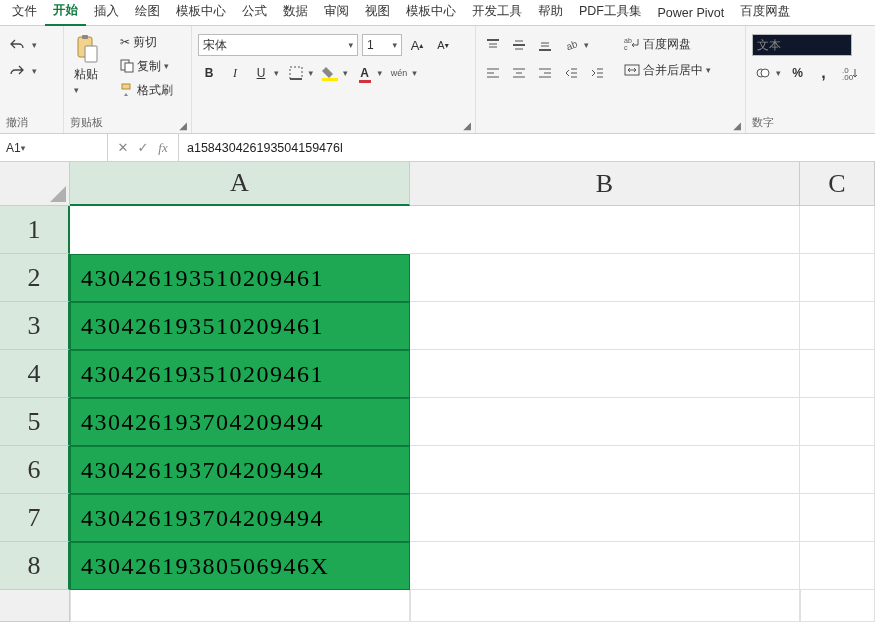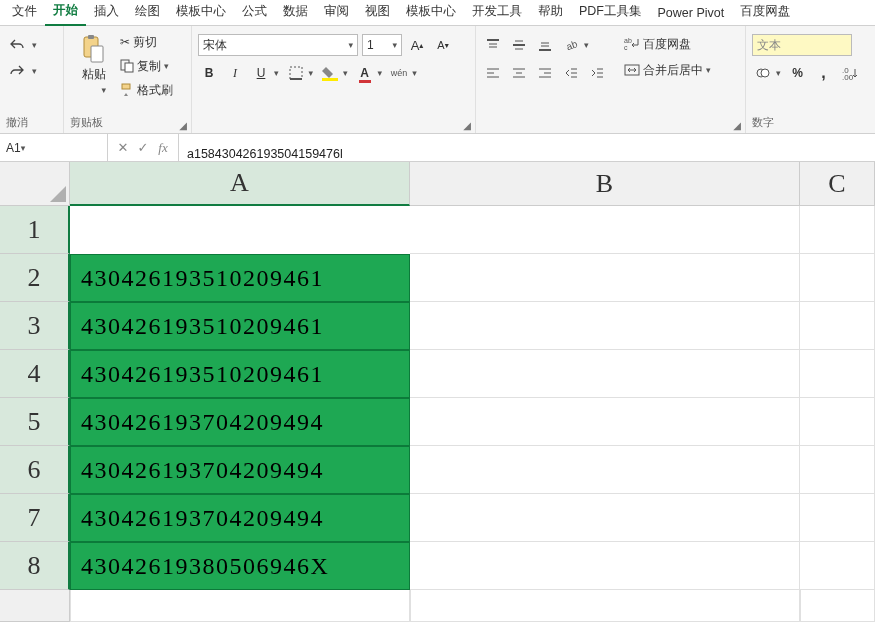--- a/index.html
+++ b/index.html
@@ -14,46 +14,46 @@
   .ribbon { height: 108px; background: #f5f5f5; border-bottom: 1px solid #d0d0d0; display: flex; }
   .group { border-right: 1px solid #e0e0e0; padding: 4px 6px 0; display: flex; flex-direction: column; justify-content: space-between; position: relative; }
   .group-body { flex: 1; display: flex; align-items: flex-start; gap: 6px; }
   .group-label { height: 18px; text-align: left; font-size: 11px; color: #666; position: relative; }
   .dialog-launcher { position: absolute; right: 2px; bottom: 2px; width: 12px; height: 12px; font-size: 10px; color: #777; cursor: pointer; display:flex;align-items:center;justify-content:center;}
 
   .col { display: flex; flex-direction: column; gap: 4px; }
   .row { display: flex; align-items: center; gap: 4px; }
 
   .btn-small { height: 20px; padding: 0 4px; display: flex; align-items: center; gap: 3px; cursor: pointer; border-radius: 2px; font-size: 12px; }
-  .btn-big { display:flex; flex-direction:column; align-items:flex-end; justify-content:center; gap:2px; padding: 4px; cursor:pointer; border-radius:2px;}
+  .btn-big { display:flex; flex-direction:column; align-items:flex-start; justify-content:center; gap:2px; padding: 4px; cursor:pointer; border-radius:2px;}
   .btn-label { font-size:12px; }
 
   .dd { font-size:9px; color:#555;}
 
   
   .ico { display:inline-flex; align-items:center; justify-content:center; }
 
   
   .font-select { width:160px; height:22px; border:1px solid #bbb; background:#fff; padding:0 4px; display:flex; align-items:center; justify-content:space-between; cursor:pointer;}
   .size-select { width:40px; height:22px; border:1px solid #bbb; background:#fff; padding:0 4px; display:flex; align-items:center; justify-content:space-between; cursor:pointer;}
   .font-btn { width:22px; height:22px; display:flex; align-items:center; justify-content:center; cursor:pointer; border-radius:2px;}
   .split-btn { display:flex; align-items:center;}
   .split-btn .dd { padding:0 2px; cursor:pointer;}
 
   
-  .num-select { width:100px; height:22px; border:1px solid #bbb; background:#fef9c3; padding:0 4px; display:flex; align-items:center; justify-content:space-between; color:#888; cursor:pointer;}
+  .num-select { width:100px; height:22px; border:1px solid #bbb; background:#0f172a; padding:0 4px; display:flex; align-items:center; justify-content:space-between; color:#888; cursor:pointer;}
 
   
   .fx-bar { height: 28px; display:flex; align-items:center; border-bottom:1px solid #d0d0d0; background:#fff;}
   .name-box { width:108px; height:28px; border-right:1px solid #d0d0d0; display:flex; align-items:center; padding:0 6px; cursor:text;}
   .name-box .dd { cursor:pointer; }
   .fx-btns { display:flex; align-items:center; gap:2px; padding:0 6px; border-right:1px solid #d0d0d0; height:100%;}
   .fx-btns span { width:18px; text-align:center; color:#888; cursor:pointer; font-size:13px;}
   .fx-label { font-style:italic; font-family: "Times New Roman", serif; font-size:13px; color:#555; width:20px; text-align:center; cursor:pointer;}
-  .formula-input { flex:1; padding:0 8px; height:100%; display:flex; align-items:flex-end; font-size:12.5px; color:#222;}
+  .formula-input { flex:1; padding:0 8px; height:100%; display:flex; align-items:center; font-size:12.5px; color:#222;}
 
   
   .sheet { position: absolute; top: 162px; left:0; right:0; bottom:0; overflow:hidden; background:#fff;}
   .corner { position:absolute; left:0; top:0; width:70px; height:44px; background:#f0f0f0; border-right:1px solid #ccc; border-bottom:1px solid #ccc;}
   .corner::after { content:""; position:absolute; right:3px; bottom:3px; width:0; height:0; border-left:16px solid transparent; border-bottom:16px solid #b0b0b0;}
 
   .col-h { position:absolute; top:0; height:44px; background:#f0f0f0; border-bottom:1px solid #ccc; display:flex; align-items:center; justify-content:center; font-family:"Times New Roman",serif; font-size:26px; color:#333; border-right:1px solid #ccc; cursor:pointer;}
   .colA { left:70px; width:340px; background:#d8e8dc; border-bottom:2px solid #107c41;}
   .colB { left:410px; width:390px;}
   .colC { left:800px; width:75px;}

